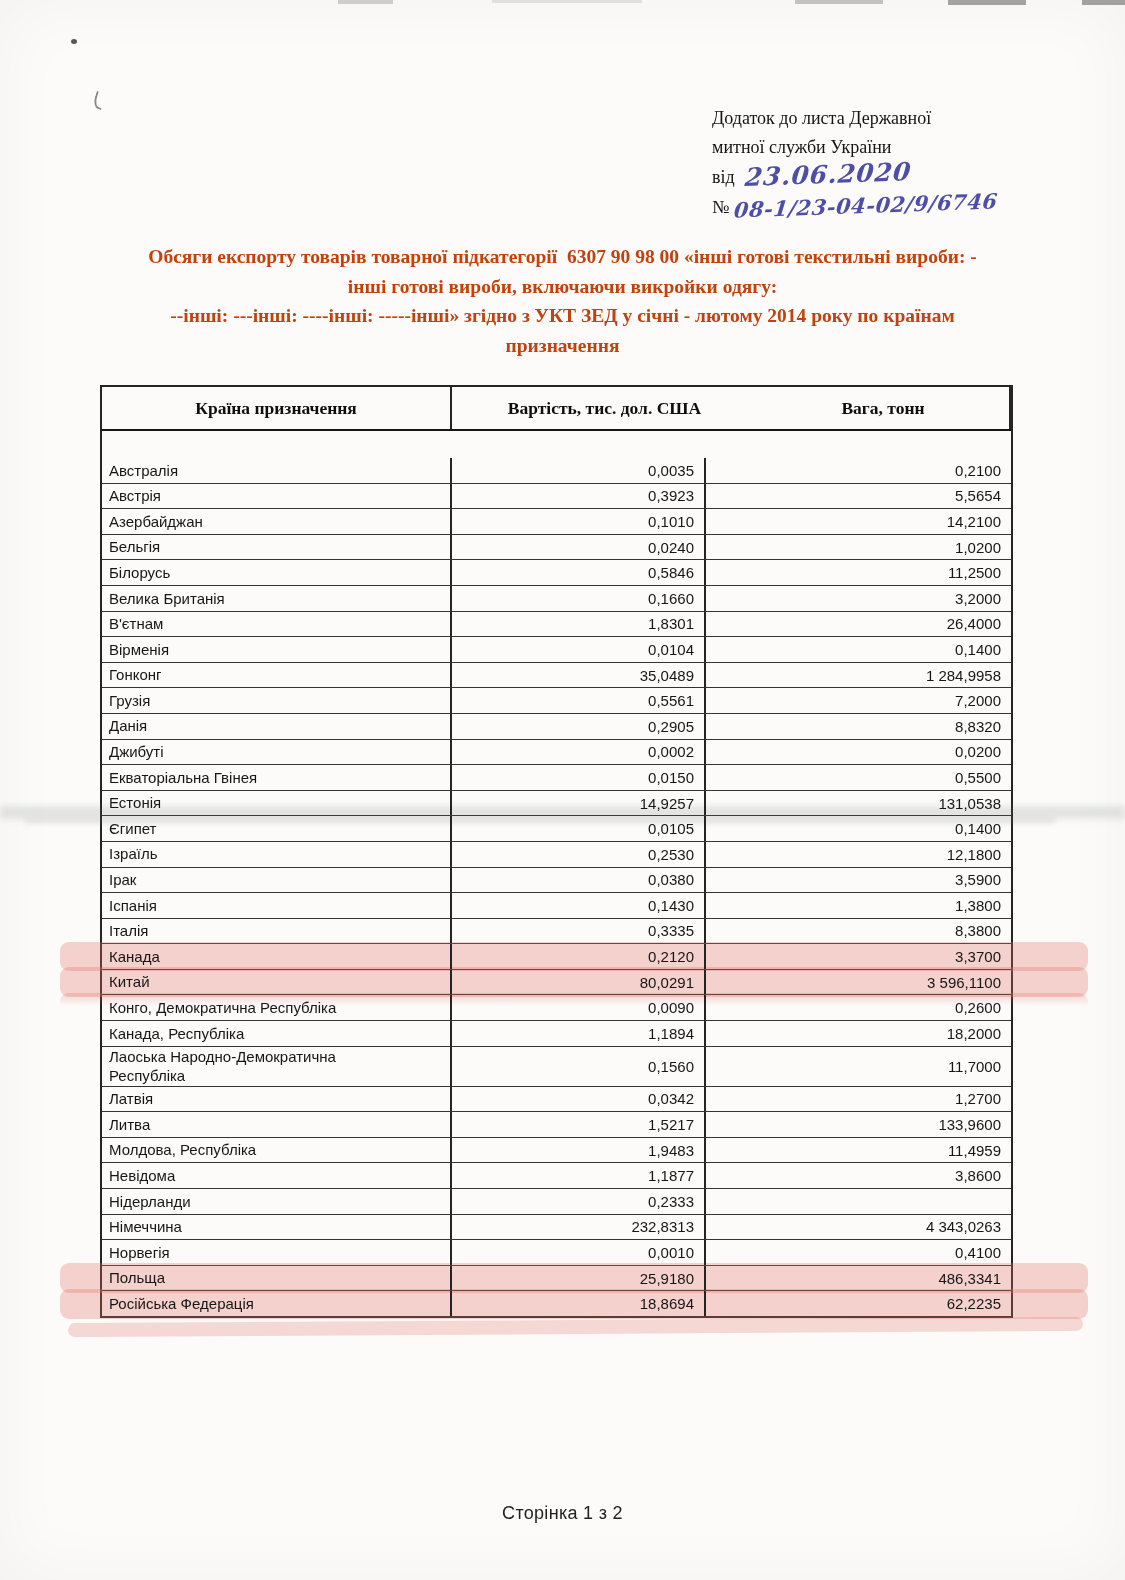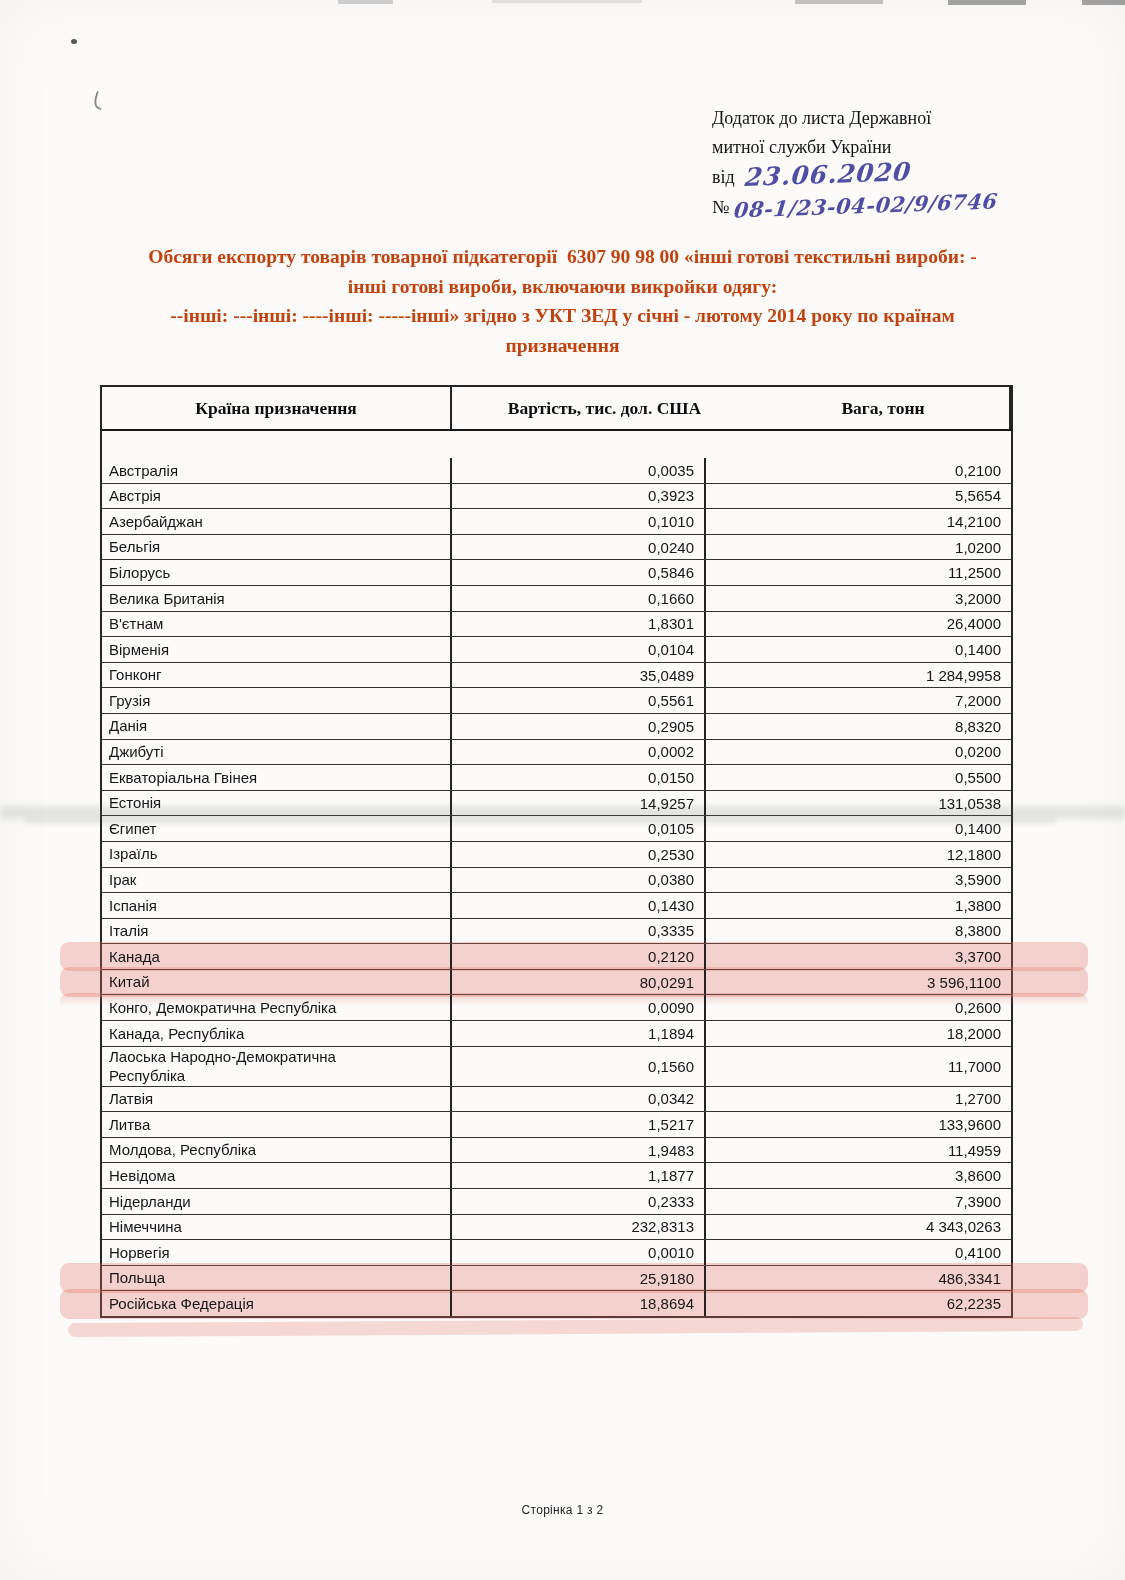--- a/index.html
+++ b/index.html
@@ -61,21 +61,21 @@
   .trow .c2,.trow .c3{justify-content:flex-end;padding-right:10px;}
   .trow.hl::before{content:"";position:absolute;left:-42px;right:-77px;top:-2.5px;bottom:-2.5px;
         background:rgba(226,112,100,.30);border-radius:9px;z-index:0;}
   .trow.hl-top::before{content:"";position:absolute;left:-42px;right:-77px;top:-2.5px;height:13px;
         background:linear-gradient(rgba(226,112,100,.30),rgba(226,112,100,0));
         border-radius:9px 9px 0 0;z-index:0;}
   .streak-below{position:absolute;left:-34px;right:-72px;bottom:-18px;height:14px;
         background:rgba(226,112,100,.26);border-radius:14px;transform:rotate(-.35deg);}
   
   .footer{position:absolute;left:0;right:0;top:1503px;text-align:center;
-          font-size:12px;color:#1f1f1f;letter-spacing:.3px;}
+          font-size:18px;color:#1f1f1f;letter-spacing:.3px;}
 </style>
 </head>
 <body>
 
 <div class="page">
 
   <div class="art art-t1"></div>
   <div class="art art-t2"></div>
   <div class="art art-t3"></div>
   <div class="art art-t4"></div>
@@ -241,21 +241,20 @@
           <div class="c c3">11,4959</div>
         </div>
         <div class="trow">
           <div class="c c1">Невідома</div>
           <div class="c c2">1,1877</div>
           <div class="c c3">3,8600</div>
         </div>
         <div class="trow">
           <div class="c c1">Нідерланди</div>
           <div class="c c2">0,2333</div>
-          <div class="c c3">7,3900</div>
         </div>
         <div class="trow">
           <div class="c c1">Німеччина</div>
           <div class="c c2">232,8313</div>
           <div class="c c3">4 343,0263</div>
         </div>
         <div class="trow">
           <div class="c c1">Норвегія</div>
           <div class="c c2">0,0010</div>
           <div class="c c3">0,4100</div>

